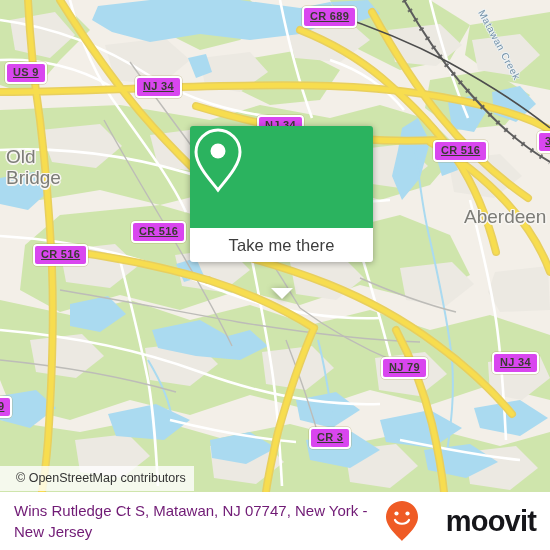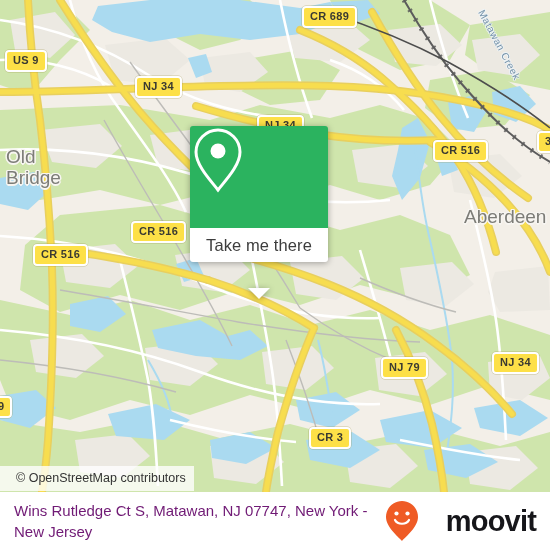--- a/index.html
+++ b/index.html
@@ -10,32 +10,33 @@
   }
   #app{position:relative;width:550px;height:550px;overflow:hidden;background:#f2efe9;}
 
   
   .map{position:absolute;left:0;top:0;width:550px;height:492px;overflow:hidden;background:#f3efe8;}
   .map svg{position:absolute;left:0;top:0;}
 
   
   .shield{
     position:absolute;
-    background:#fde047;
+    background:#d946ef;
     border:2px solid #ffffff;
     border-radius:4px;
     color:#3a3a32;
     font-size:11px;
     font-weight:bold;
     letter-spacing:.3px;
     line-height:13px;
     padding:2px 6px 3px 6px;
     white-space:nowrap;
     box-shadow:0 0 0 .5px rgba(150,140,60,.45);
     text-align:center;
+    text-decoration:underline;
   }
   
   .place{
     position:absolute;
     color:#7c7c77;
     font-size:19px;
     line-height:21px;
     white-space:pre;
     text-shadow:
       -1.5px 0 #f7f5f1, 1.5px 0 #f7f5f1, 0 -1.5px #f7f5f1, 0 1.5px #f7f5f1,
@@ -55,21 +56,21 @@
   .attrib{
     position:absolute;left:0;top:466px;
     background:rgba(255,255,255,.78);
     color:#333333;
     font-size:12.5px;line-height:15px;
     padding:5px 8px 5px 16px;
     white-space:nowrap;
   }
 
   
-  .card{position:absolute;left:190px;top:126px;width:138px;filter:drop-shadow(0 1px 3px rgba(0,0,0,.33));}
+  .card{position:absolute;left:190px;top:126px;width:183px;filter:drop-shadow(0 1px 3px rgba(0,0,0,.33));}
   .card-top{
     height:102px;background:#2bb35f;
     border-radius:3px 3px 0 0;
     display:flex;align-items:center;justify-content:center;
   }
   .card-bottom{
     height:34px;background:#ffffff;border-radius:0 0 3px 3px;
     display:flex;align-items:center;justify-content:center;
   }
   .card-bottom span{color:#3d3d3d;font-size:16.5px;letter-spacing:.1px;}
@@ -246,21 +247,21 @@
         </g>
       </g>
     </svg>
 
     <div class="place" style="left:6px;top:146px;">Old
 Bridge</div>
     <div class="place" style="left:464px;top:206px;">Aberdeen</div>
 
     <div class="water-label" style="left:486px;top:8px;transform:rotate(62deg);transform-origin:left top;">Matawan Creek</div>
 
-    <div class="shield" style="left:5px;top:50px;">US 9</div>
+    <div class="shield" style="left:5px;top:62px;">US 9</div>
     <div class="shield" style="left:135px;top:76px;">NJ 34</div>
     <div class="shield" style="left:302px;top:6px;">CR 689</div>
     <div class="shield" style="left:257px;top:115px;">NJ 34</div>
     <div class="shield" style="left:433px;top:140px;">CR 516</div>
     <div class="shield" style="left:131px;top:221px;">CR 516</div>
     <div class="shield" style="left:33px;top:244px;">CR 516</div>
     <div class="shield" style="left:537px;top:131px;">3</div>
     <div class="shield" style="left:-10px;top:396px;">9</div>
     <div class="shield" style="left:381px;top:357px;">NJ 79</div>
     <div class="shield" style="left:492px;top:352px;">NJ 34</div>

